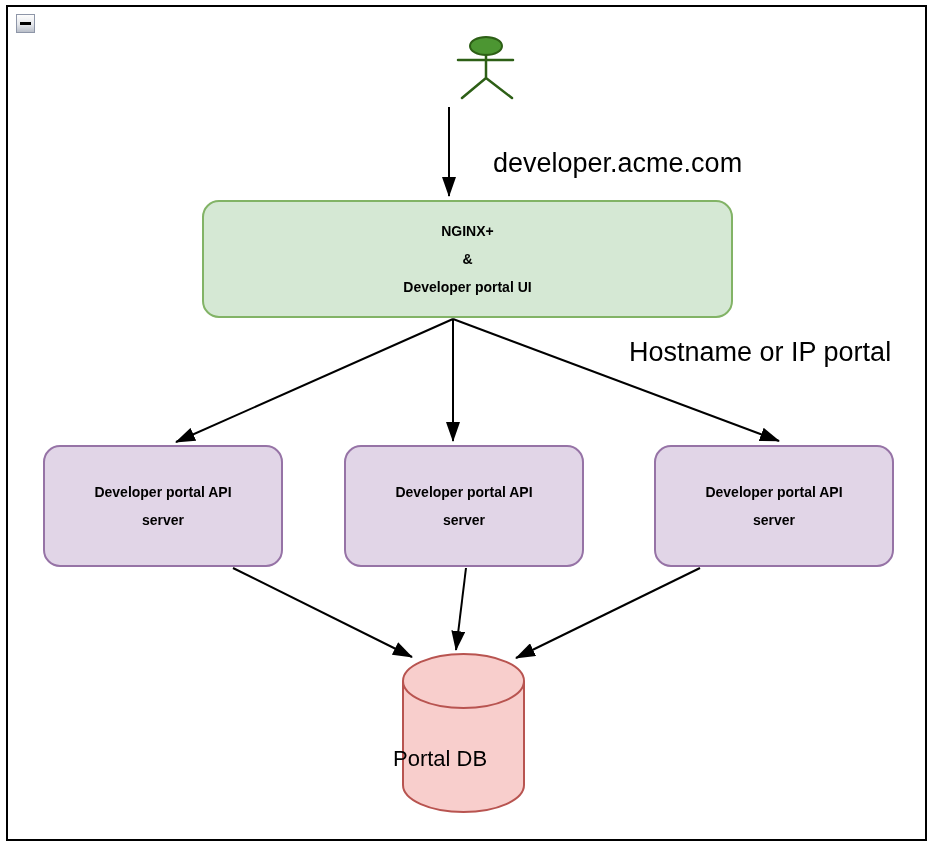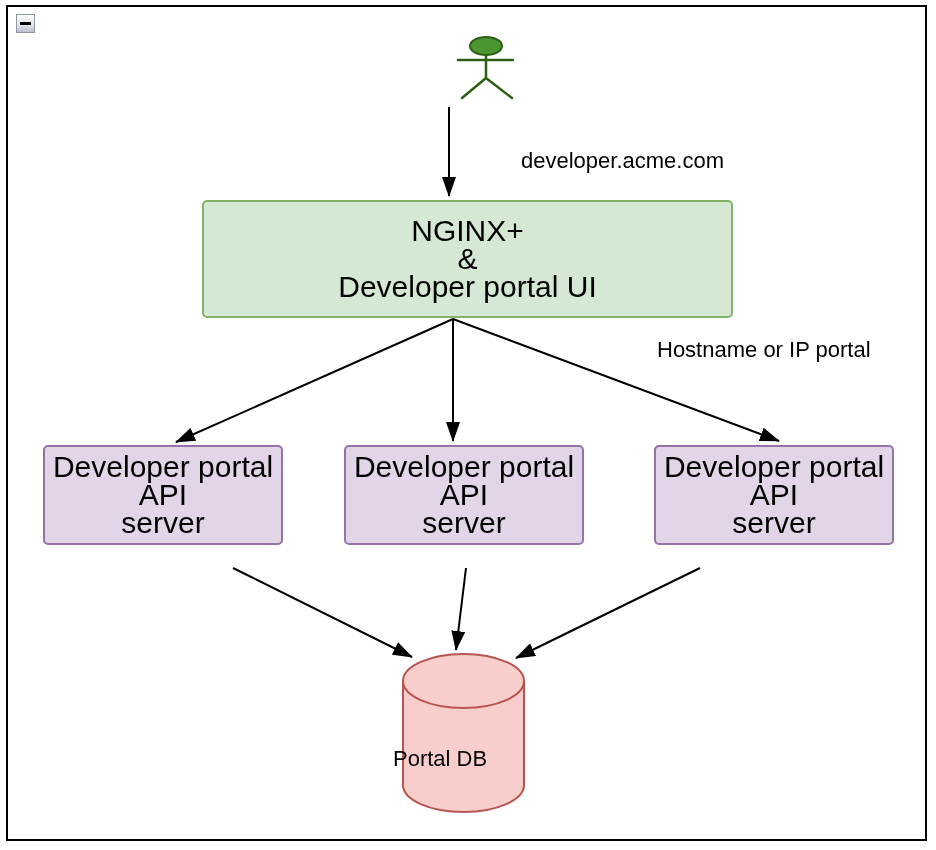--- a/index.html
+++ b/index.html
@@ -14,34 +14,34 @@
   }
   .collapse-btn{
     position:absolute;left:16px;top:14px;width:19px;height:19px;
     box-sizing:border-box;border:1px solid #8e96a8;
     background:linear-gradient(180deg,#fdfdfd 0%,#e6e8ec 55%,#b9bec9 100%);
     display:flex;align-items:center;justify-content:center;padding:0;cursor:pointer;
   }
   .minus-glyph{display:block;width:11px;height:3px;background:#000;}
   svg.layer{position:absolute;left:0;top:0;}
   .box{
-    position:absolute;box-sizing:border-box;border-radius:5px;
+    position:absolute;box-sizing:border-box;border-radius:17px;
     display:flex;align-items:center;justify-content:center;text-align:center;
-    font-size:30px;line-height:28px;
+    font-size:14px;line-height:28px;font-weight:bold;
   }
   .box span{white-space:pre-line;}
   .gateway{
     left:202px;top:200px;width:531px;height:118px;
     background:#d5e8d4;border:2px solid #82b366;
   }
   .api{
-    top:445px;width:240px;height:100px;
+    top:445px;width:240px;height:122px;
     background:#e1d5e7;border:2px solid #9673a6;
   }
-  .edge-label{position:absolute;font-size:22px;white-space:nowrap;margin-left:28px;}
+  .edge-label{position:absolute;font-size:27px;white-space:nowrap;}
   .label-domain{left:493px;top:148px;}
   .label-routing{left:629px;top:337px;}
   .db-label{
     position:absolute;left:393px;top:746px;width:141px;
     text-align:left;font-size:22px;
   }
 </style>
 </head>
 <body>
 

